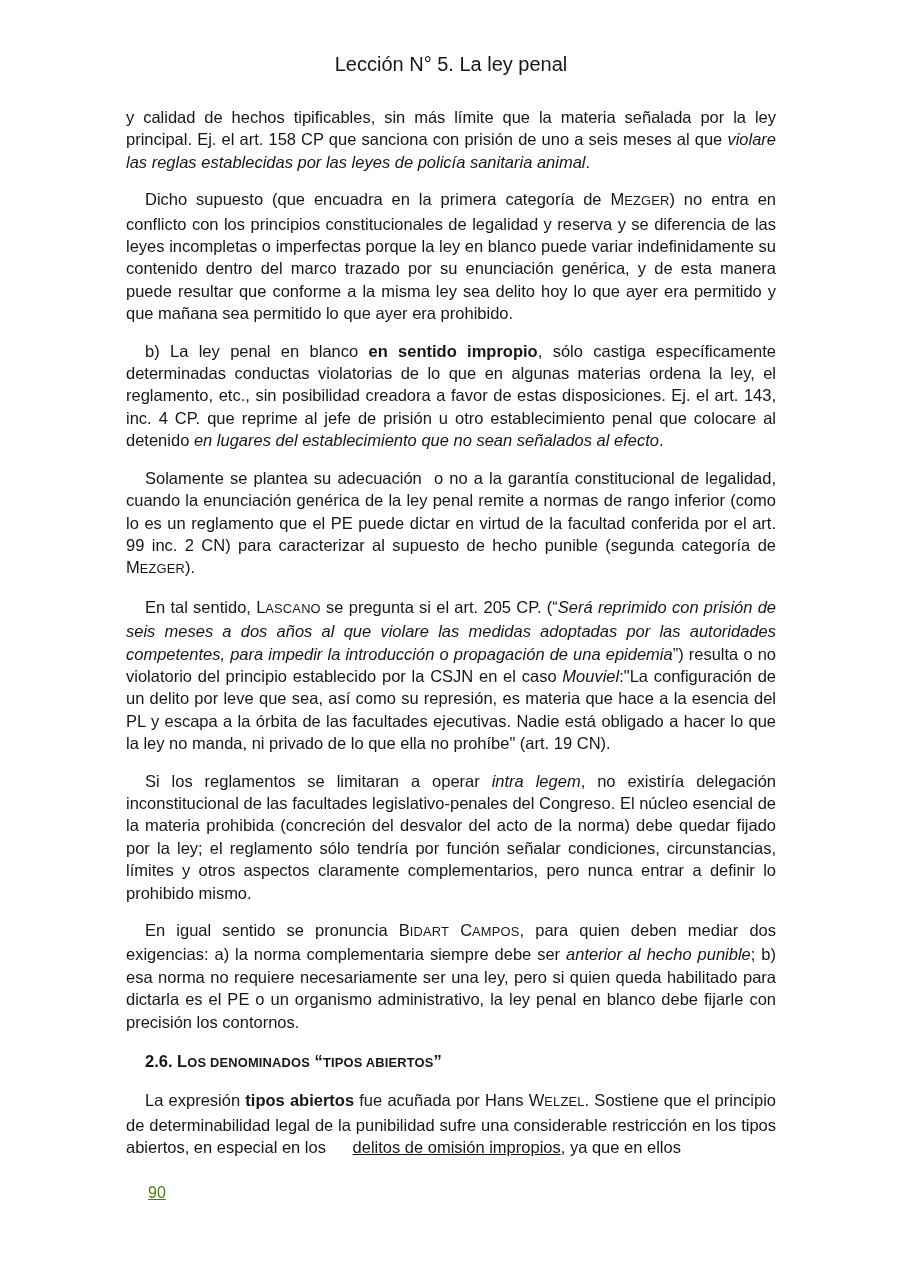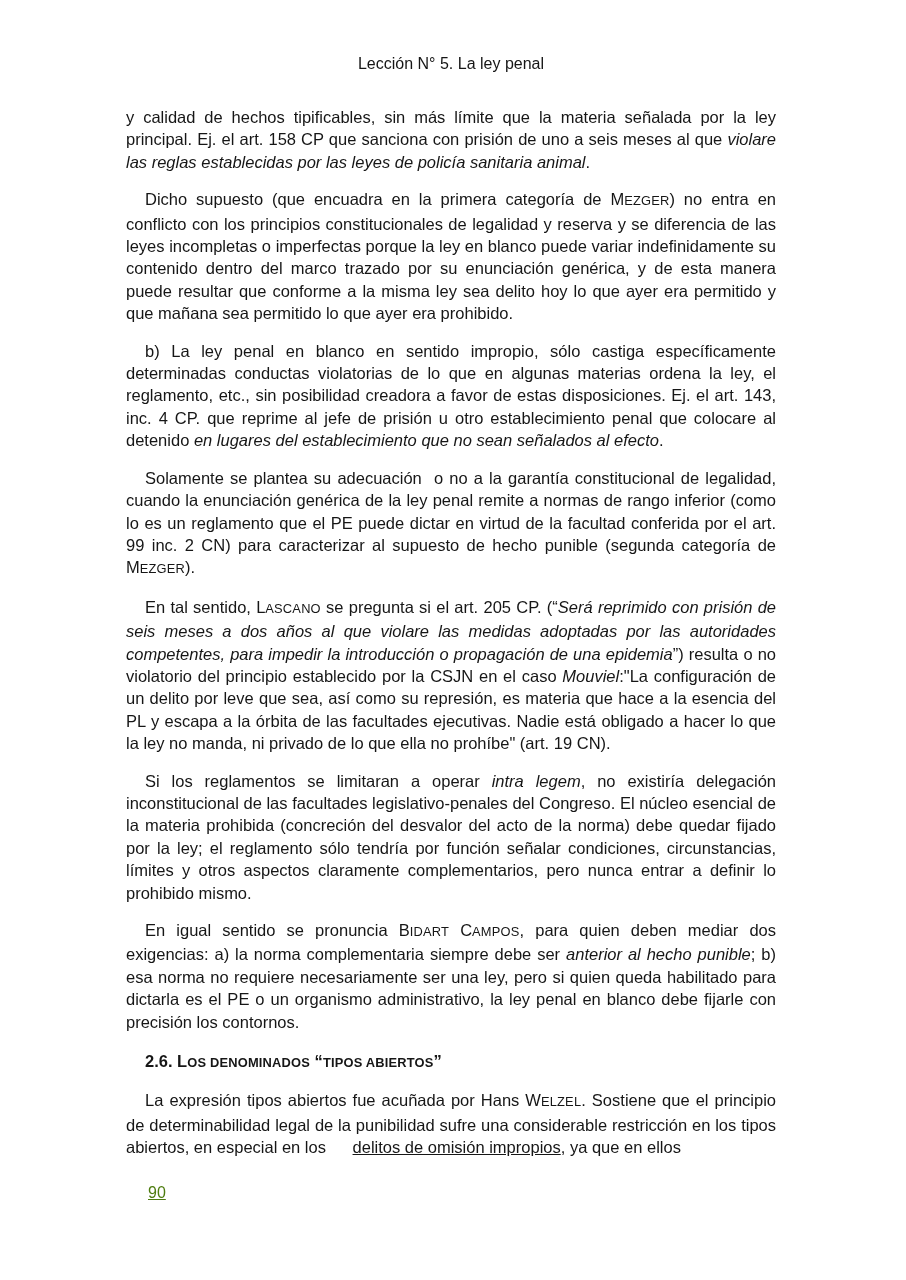--- a/index.html
+++ b/index.html
@@ -19,21 +19,21 @@
     height: 1280px;
     background: #ffffff;
     overflow: hidden;
   }
   .doc-header {
     position: absolute;
     top: 54px;
     left: 126px;
     width: 650px;
     text-align: center;
-    font-size: 16px;
+    font-size: 20px;
     line-height: 20px;
     color: #161616;
   }
   .doc-body {
     position: absolute;
     top: 106px;
     left: 126px;
     width: 650px;
     font-size: 16.5px;
     line-height: 22.4px;
@@ -44,21 +44,21 @@
   .doc-body p { padding: 0; }
   .doc-body p.indent { text-indent: 19px; }
   .doc-body h2.heading {
     font-size: 16.5px;
     font-weight: bold;
     text-indent: 19px;
     margin: 17px 0 2px 0;
     text-align: left;
   }
   .i { font-style: italic; }
-  .b { font-weight: normal; }
+  .b { font-weight: bold; }
   .sc { font-size: 0.78em; letter-spacing: 0.2px; }
   .u { text-decoration: underline; margin-left: 22px; }
   .doc-footer {
     position: absolute;
     top: 1184px;
     left: 148px;
     font-size: 16px;
     color: #4d7c0f;
     text-decoration: underline;
   }

